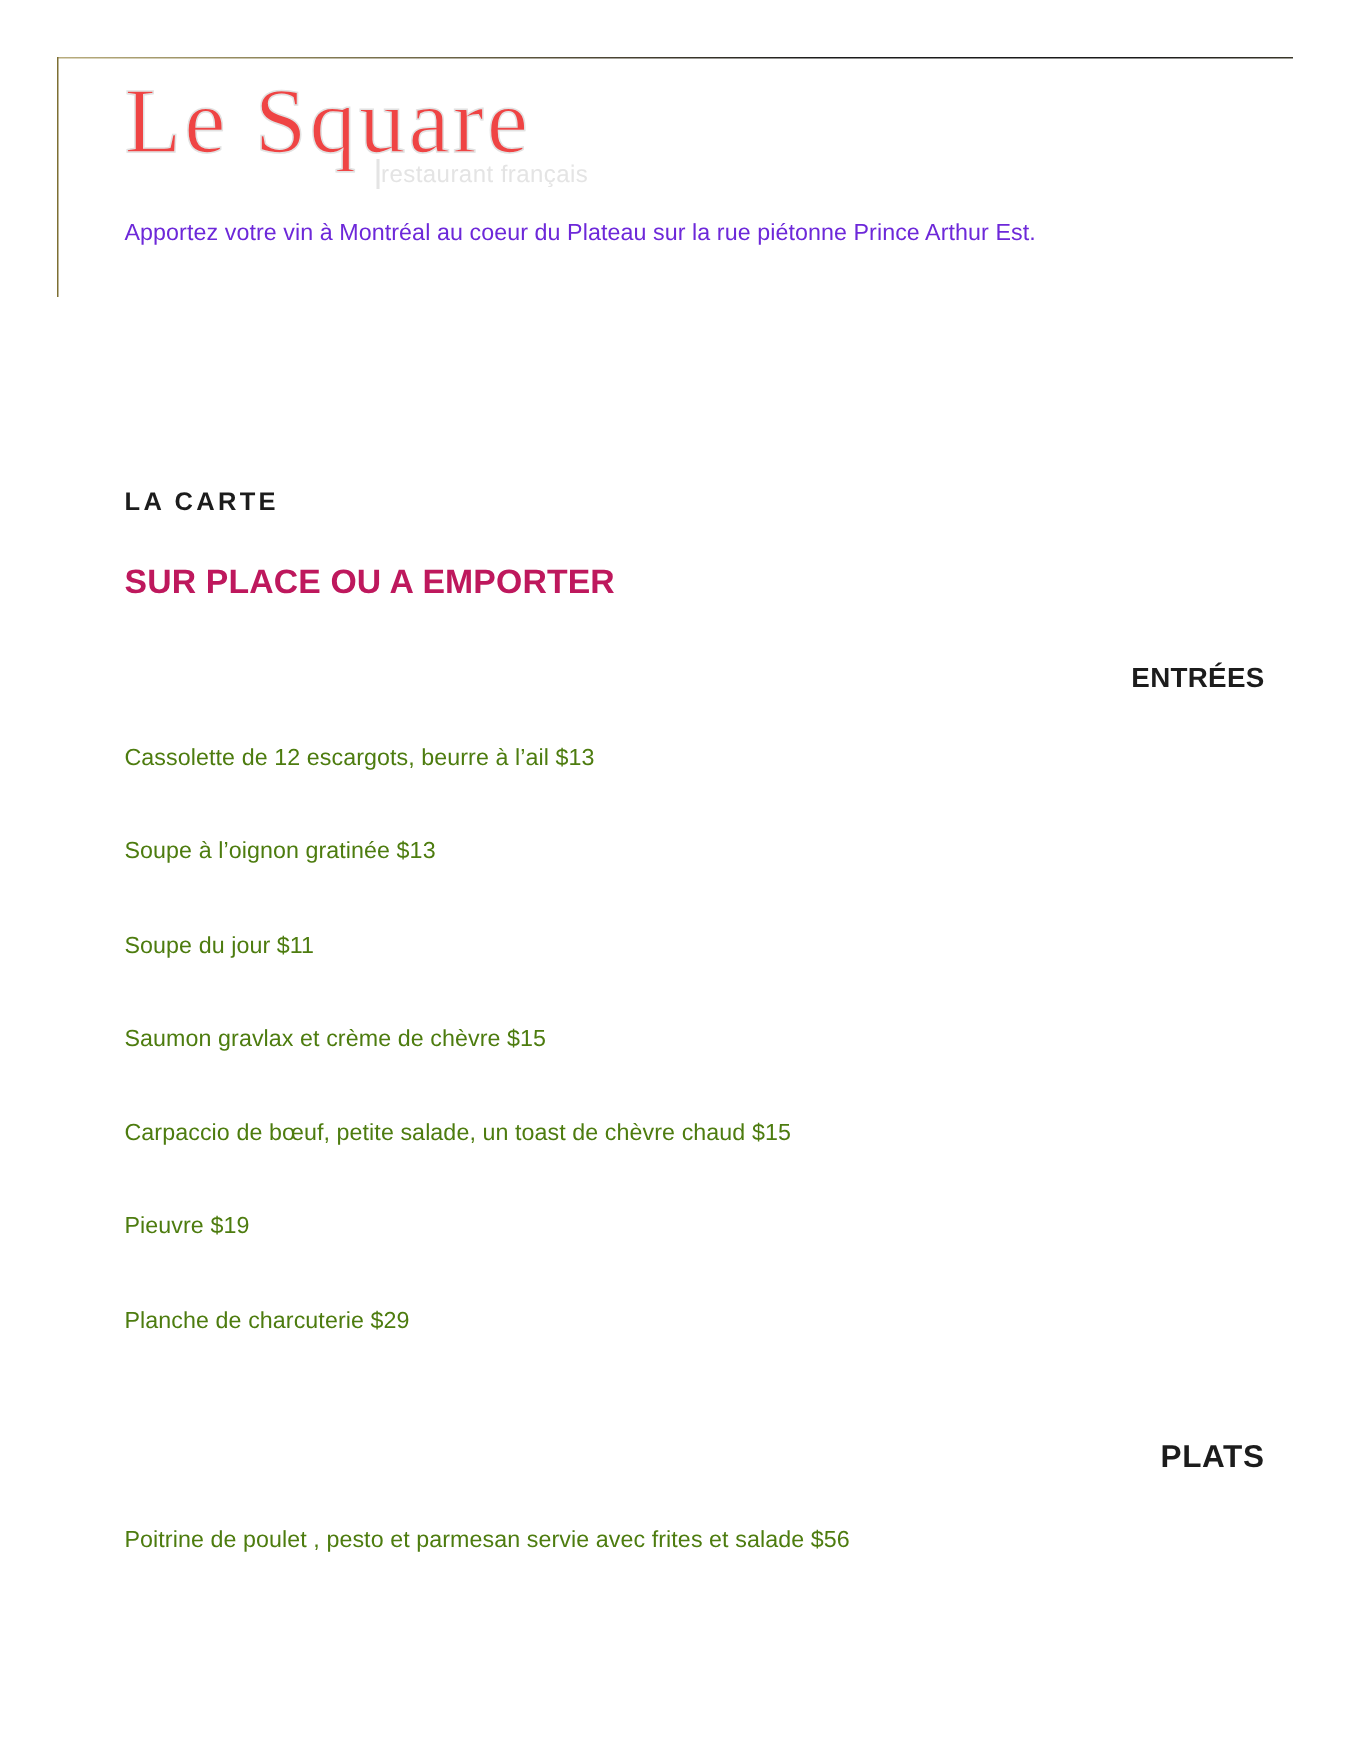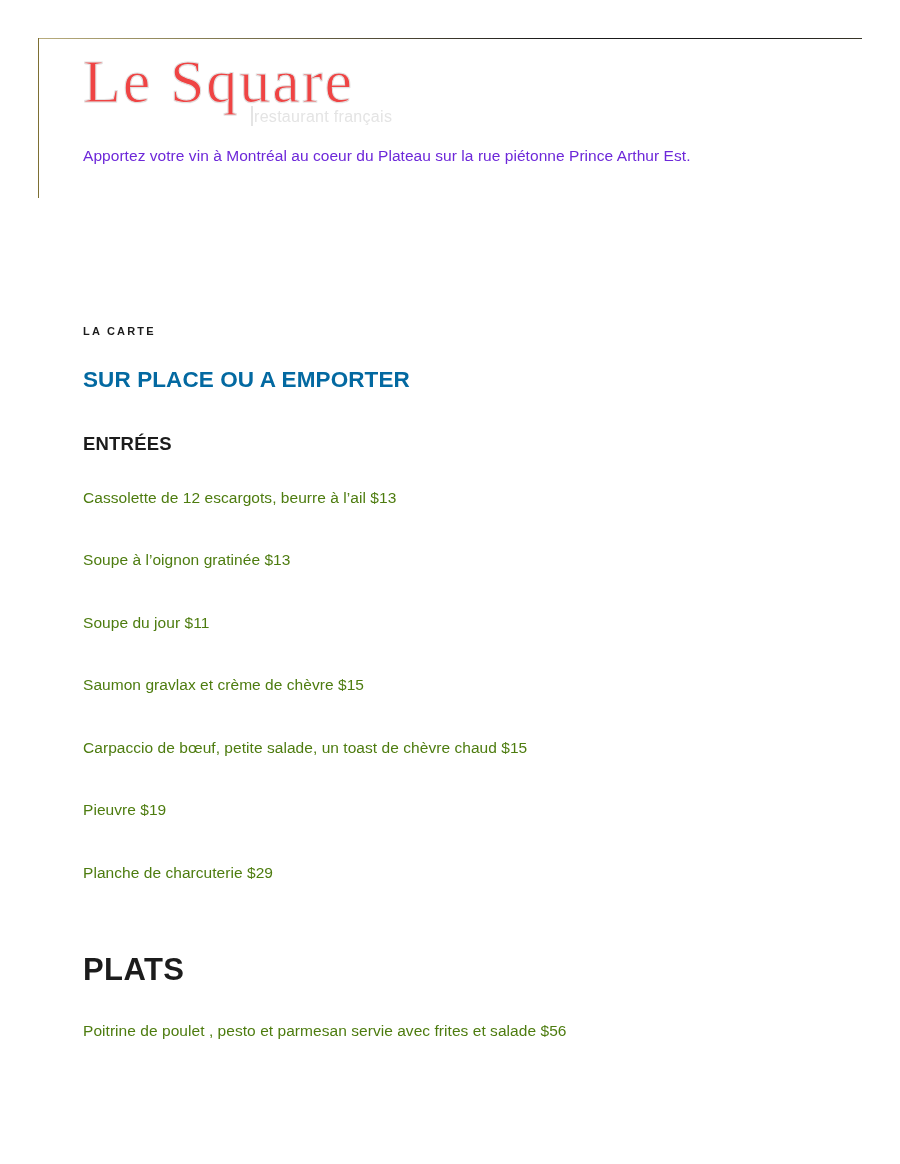--- a/index.html
+++ b/index.html
@@ -95,41 +95,42 @@
   }
 
   
   .menu {
     position: absolute;
     left: 83px;
     top: 325px;
     width: 760px;
   }
   .eyebrow {
-    font-size: 11px;
+    font-size: 17px;
     font-weight: bold;
     letter-spacing: 2.2px;
     color: #1c1c1c;
     margin: 0 0 30px 0;
   }
   .headline {
     font-size: 22.5px;
     font-weight: bold;
     letter-spacing: 0.1px;
-    color: #0369a1;
+    color: #be185d;
     margin: 0 0 40px 0;
   }
   .section-title {
     font-weight: bold;
     color: #1c1c1c;
     margin: 0 0 32px 0;
     letter-spacing: 0.2px;
+    text-align: right;
   }
   .section-title.sz-md { font-size: 18.5px; }
-  .section-title.sz-lg { font-size: 31px; letter-spacing: 0.4px; }
+  .section-title.sz-lg { font-size: 21px; letter-spacing: 0.4px; }
   .section-gap { height: 28px; }
   .menu-item {
     font-size: 15.5px;
     line-height: 1.45;
     color: #4d7c0f;
     margin: 0 0 40px 0;
     letter-spacing: 0.05px;
     white-space: nowrap;
   }
   .menu-item:last-child { margin-bottom: 0; }

